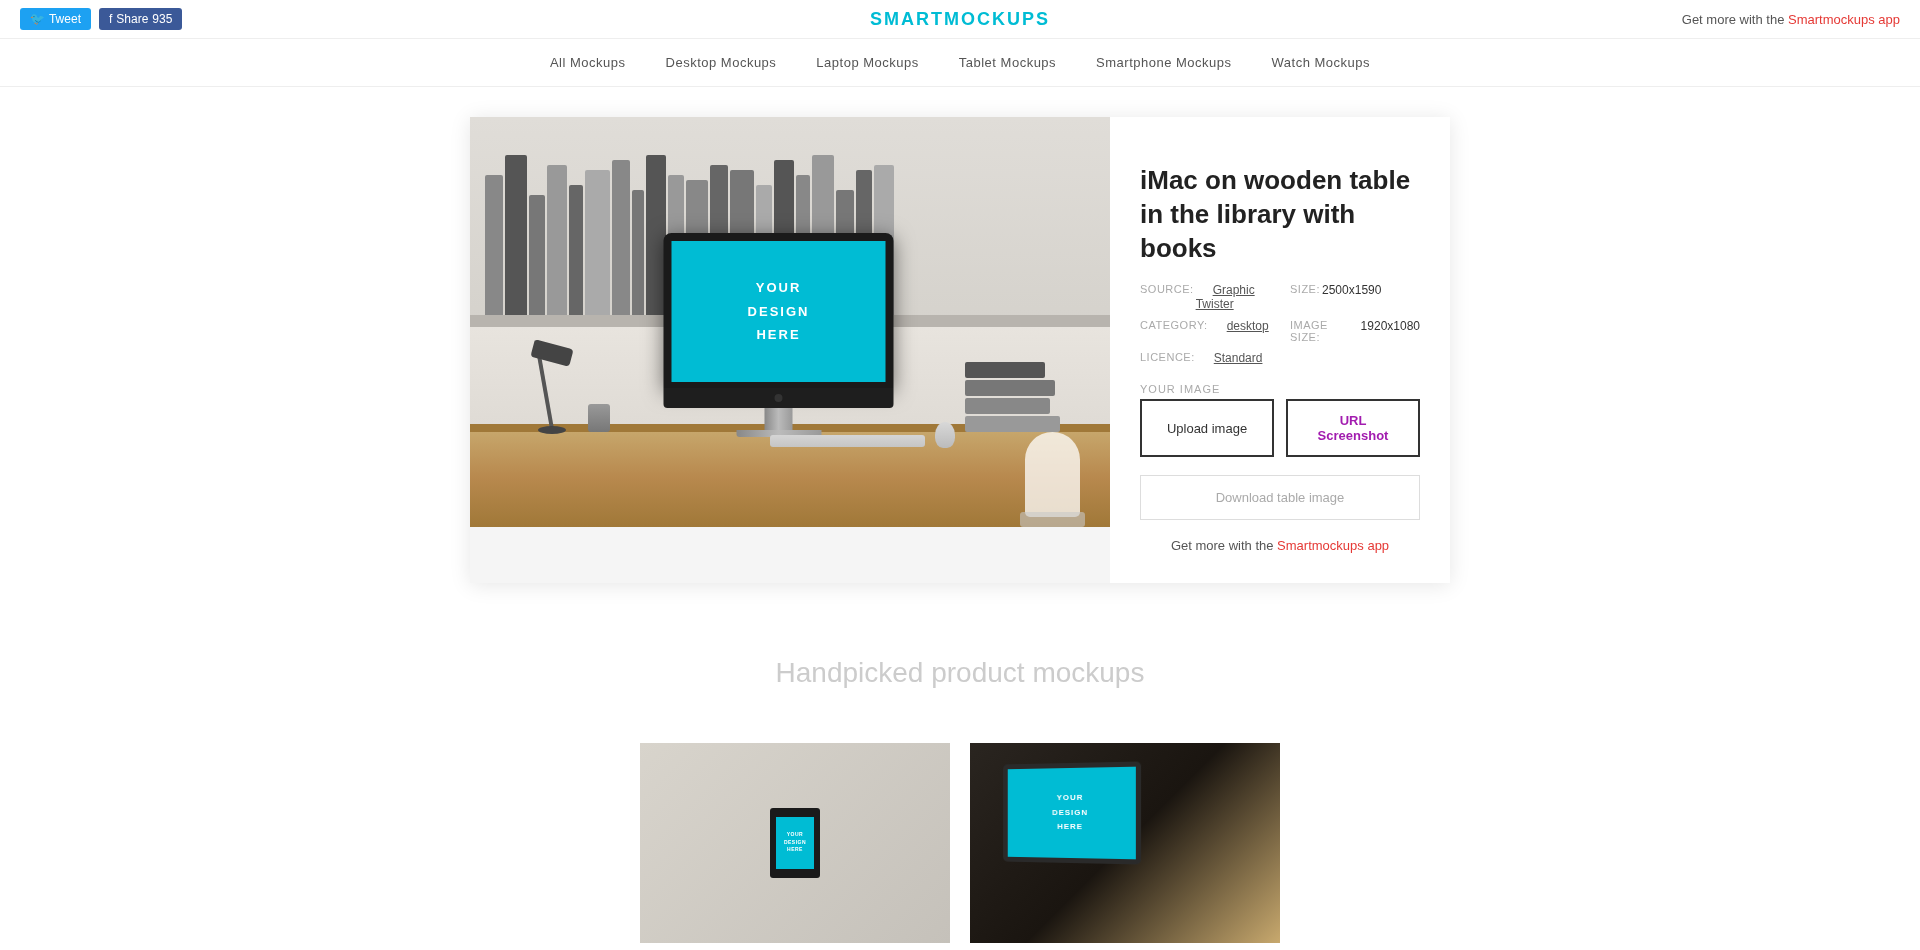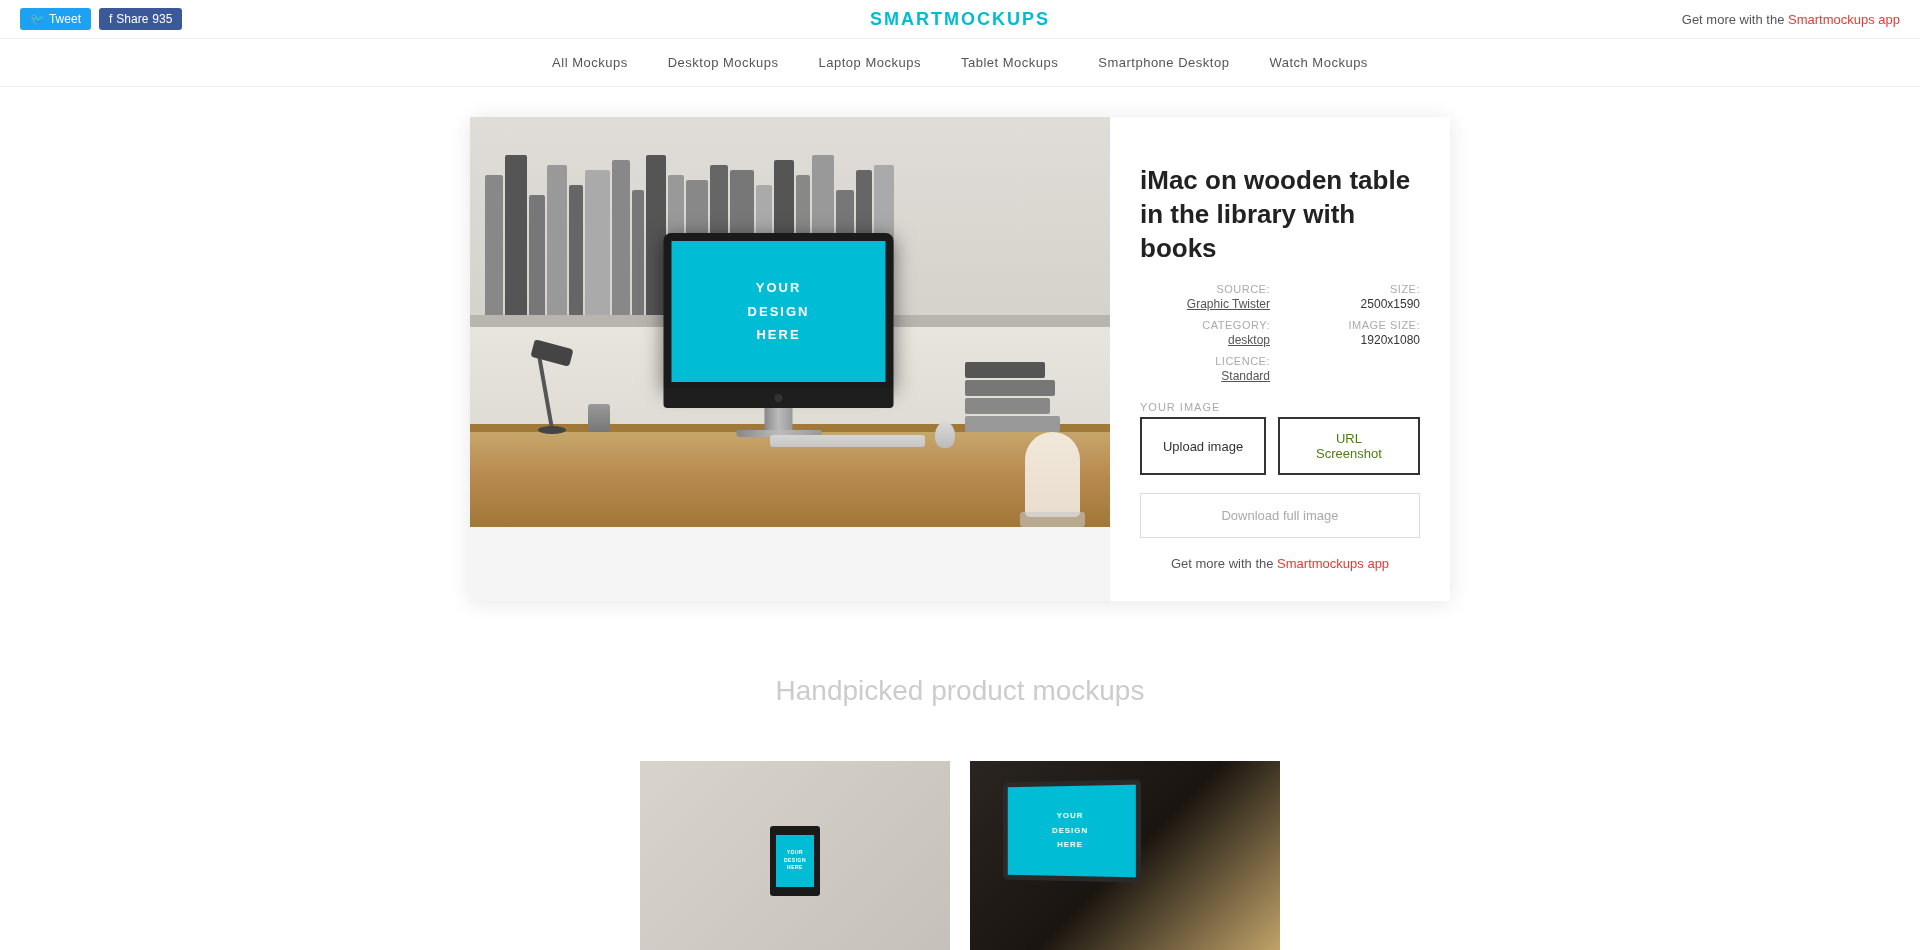--- a/index.html
+++ b/index.html
@@ -122,21 +122,21 @@
       line-height: 1.3;
       margin-top: 17px;
     }
     .mockup-meta {
       display: grid;
       grid-template-columns: 1fr 1fr;
       gap: 8px 20px;
       font-size: 12px;
       color: #777;
     }
-    .meta-item { display: flex; flex-direction: column; gap: 2px; text-align: right; }
+    .meta-item { display: flex; flex-direction: row; gap: 2px; }
     .meta-label { font-size: 11px; color: #aaa; letter-spacing: 0.5px; text-transform: uppercase; }
     .meta-value { color: #333; font-size: 12px; }
     .meta-value a { color: #555; text-decoration: underline; margin-left: 17px; }
     .meta-value.link a { color: #555; }
 
     .section-label {
       font-size: 11px;
       color: #aaa;
       letter-spacing: 1px;
       text-transform: uppercase;
@@ -152,26 +152,26 @@
       border: 2px solid #333;
       background: #fff;
       color: #333;
       font-size: 13px;
       font-weight: 500;
       cursor: pointer;
       text-align: center;
     }
     .btn-url {
       flex: 1;
-      padding: 12px 28px;
+      padding: 12px 20px;
       border: 2px solid #333;
       background: #fff;
-      color: #4d7c0f;
-      font-size: 13px;
-      font-weight: 400;
+      color: #a21caf;
+      font-size: 13px;
+      font-weight: 700;
       cursor: pointer;
       text-align: center;
     }
     .btn-download {
       width: 100%;
       padding: 14px;
       border: 1px solid #ddd;
       background: #fff;
       color: #aaa;
       font-size: 13px;
@@ -253,21 +253,21 @@
     <span>Get more with the </span>
     <a href="#">Smartmockups app</a>
   </div>
 </div>
 
 <nav class="main-nav">
   <a href="#">All Mockups</a>
   <a href="#">Desktop Mockups</a>
   <a href="#">Laptop Mockups</a>
   <a href="#">Tablet Mockups</a>
-  <a href="#">Smartphone Desktop</a>
+  <a href="#">Smartphone Mockups</a>
   <a href="#">Watch Mockups</a>
 </nav>
 
 <div class="main-content">
   <div class="mockup-card">
 
     <div class="mockup-image-area">
       <div class="room-scene">
 
         <div style="position:absolute;top:0;left:0;right:0;height:210px;background:linear-gradient(180deg,#e0ddd8 0%,#d5d2cc 100%);">
@@ -380,21 +380,21 @@
       </div>
 
       <div>
         <div class="section-label">YOUR IMAGE</div>
         <div class="action-buttons">
           <button class="btn-upload">Upload image</button>
           <button class="btn-url">URL Screenshot</button>
         </div>
       </div>
 
-      <button class="btn-download">Download full image</button>
+      <button class="btn-download">Download table image</button>
 
       <div class="get-more-text">
         <span>Get more with the </span>
         <a href="#">Smartmockups app</a>
       </div>
     </div>
 
   </div>
 </div>
 

